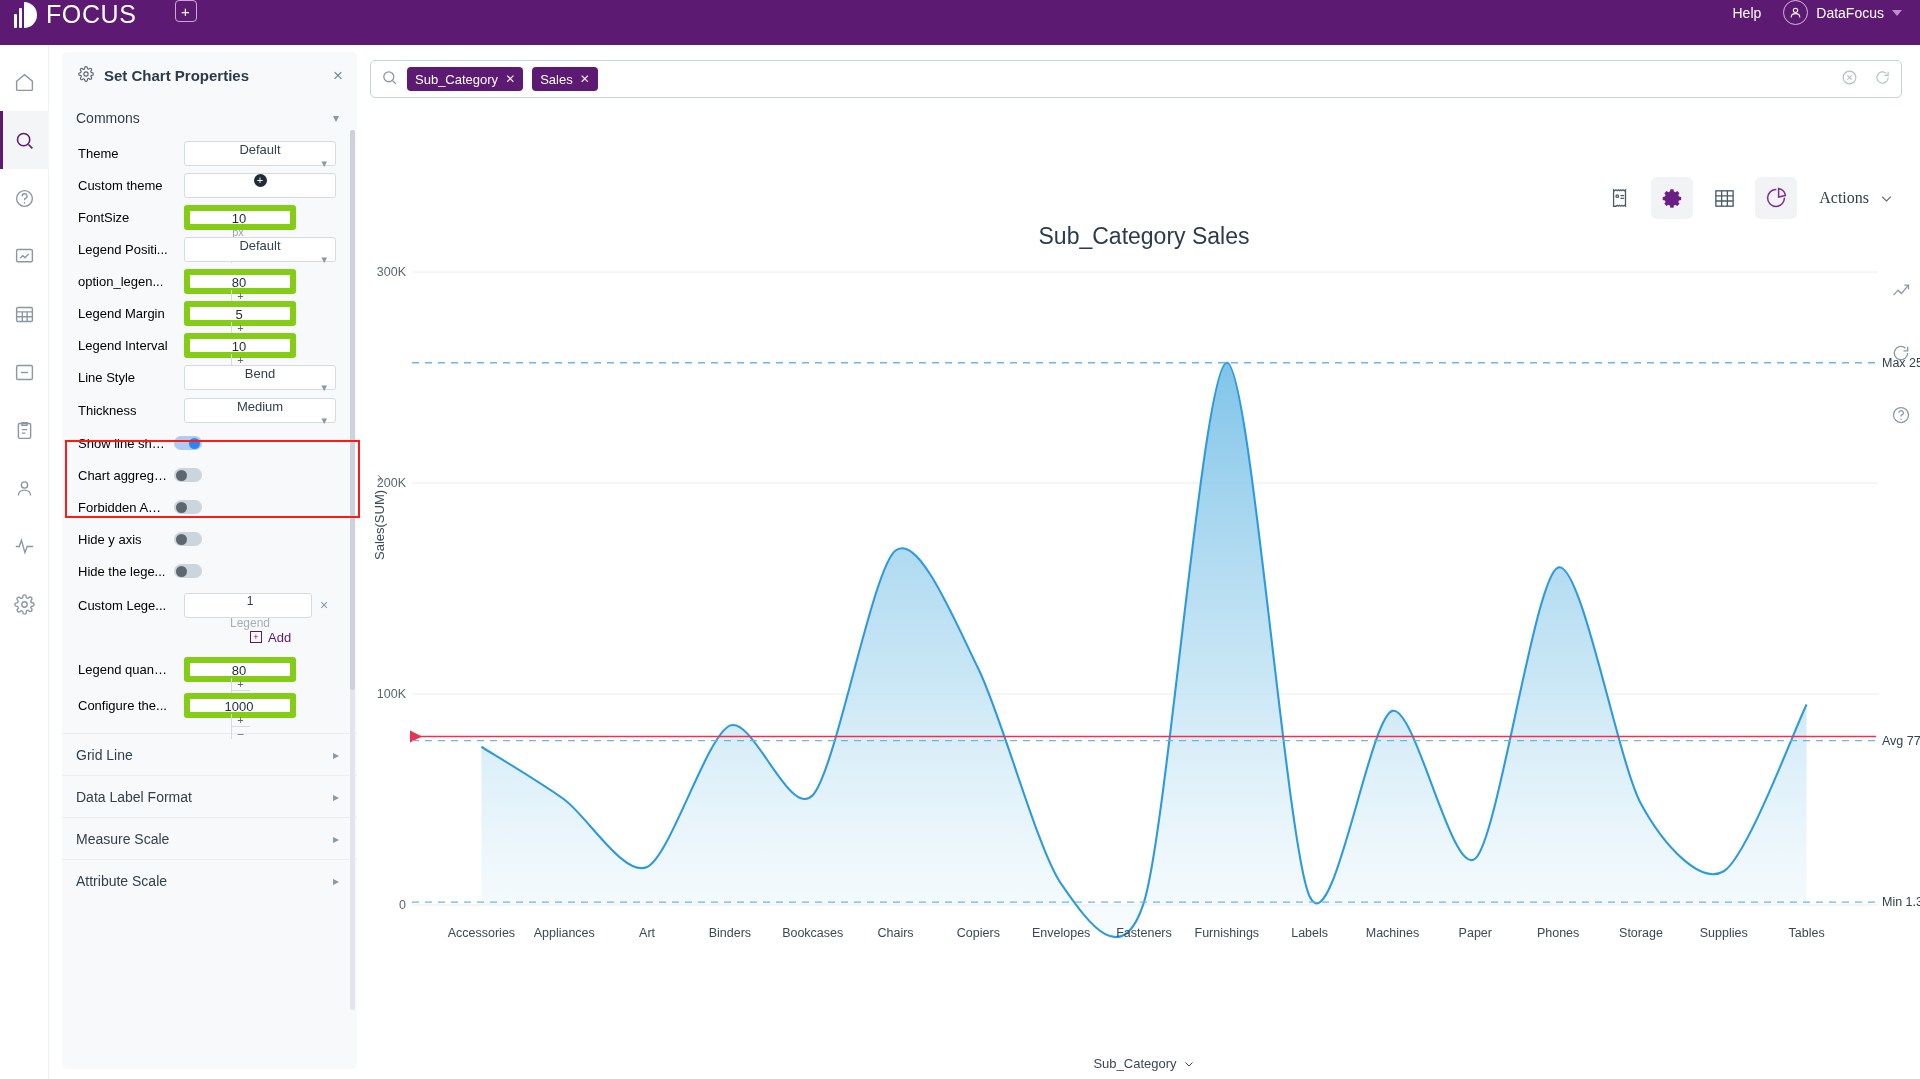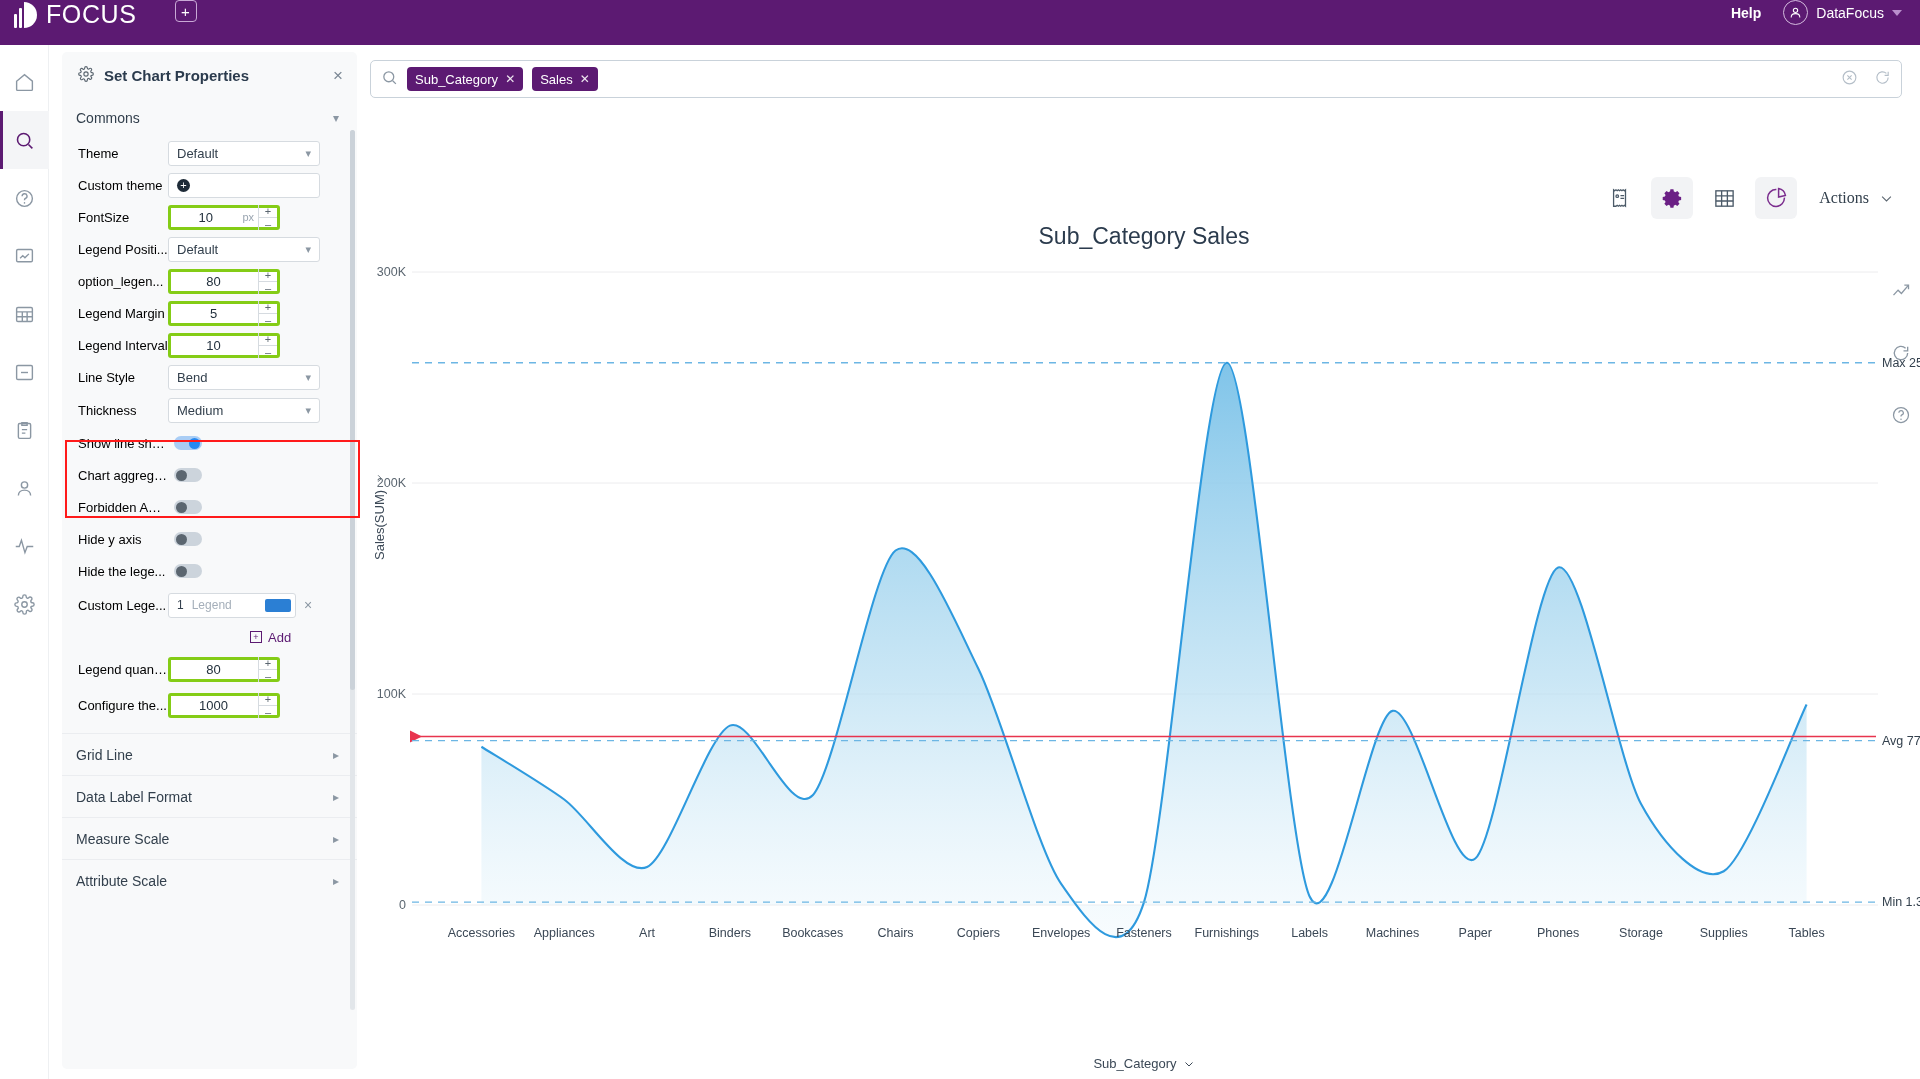--- a/index.html
+++ b/index.html
@@ -20,21 +20,21 @@
   .logo-mark { display:flex; align-items:flex-end; gap:2px; height:26px; }
   .logo-bar { background:#fff; width:3px; border-radius:1px; }
   .logo-half { width:13px; height:26px; background:#fff; border-radius: 0 13px 13px 0; }
   #logo-text { color:#fff; font-size:25px; letter-spacing:0.6px; font-weight:400; }
   #add-tab-btn {
     margin-left: 38px; width: 22px; height: 22px; border:1.3px solid #c9a9d6;
     border-radius: 4px; color:#fff; display:flex; align-items:center;
     justify-content:center; font-size:15px; line-height:1; cursor:pointer;
   }
   #topbar-right { margin-left:auto; display:flex; align-items:center; gap:22px; margin-right:18px; }
-  #help-link { color:#fff; font-size:14px; cursor:pointer;font-weight:bold; }
+  #help-link { color:#fff; font-size:14px; cursor:pointer; }
   #user-area { display:flex; align-items:center; gap:8px; color:#fff; font-size:14px; cursor:pointer; }
   .avatar-circle {
     width:25px; height:25px; border-radius:50%; border:1.4px solid #d4bade;
     display:flex; align-items:center; justify-content:center;
   }
   .caret-down { width:0;height:0;border-left:5px solid transparent;border-right:5px solid transparent;border-top:6px solid #b98fcc; }
 
   
   #rail {
     position:absolute; top:45px; left:0; width:49px; height:1034px;
@@ -68,32 +68,32 @@
   }
   .section-head .chev { margin-left:auto; color:#8b97a3; font-size:12px; }
 
   .row {
     display:flex; align-items:center; height:32px; padding-left:16px; position:relative;
   }
   .row .lbl {
     width:90px; font-size:13px; color:#000000; white-space:nowrap;
     overflow:hidden; text-overflow:ellipsis; flex:none;
   }
-  .ctrl { margin-left:0; }
+  .ctrl { margin-left:16px;flex-direction:column; }
 
   .select-box {
     width:152px; height:25px; border:1px solid #d6dbe0; border-radius:3px;
     background:#fff; display:flex; align-items:center; padding:0 8px;
     font-size:13px; color:#33404d; cursor:pointer;
   }
   .select-box .chev {
     margin-left:auto; color:#8b97a3; font-size:11px;
   }
   .stepper {
-    width:112px; height:25px; border:3px solid #84cc16; border-radius:3px;
+    width:112px; height:25px; border:6px solid #84cc16; border-radius:3px;
     background:#fff; display:flex; align-items:center; cursor:text; position:relative;
   }
   .stepper .val { flex:1; text-align:center; font-size:13px; color:#22303d; padding-right:2px;}
   .stepper .unit { font-size:11px; color:#9aa5b1; margin-right:4px; }
   .spin {
     width:19px; height:25px; border-left:1px solid #d6dbe0; display:flex;
     flex-direction:column;
   }
   .spin div {
     flex:1; display:flex; align-items:center; justify-content:center;

